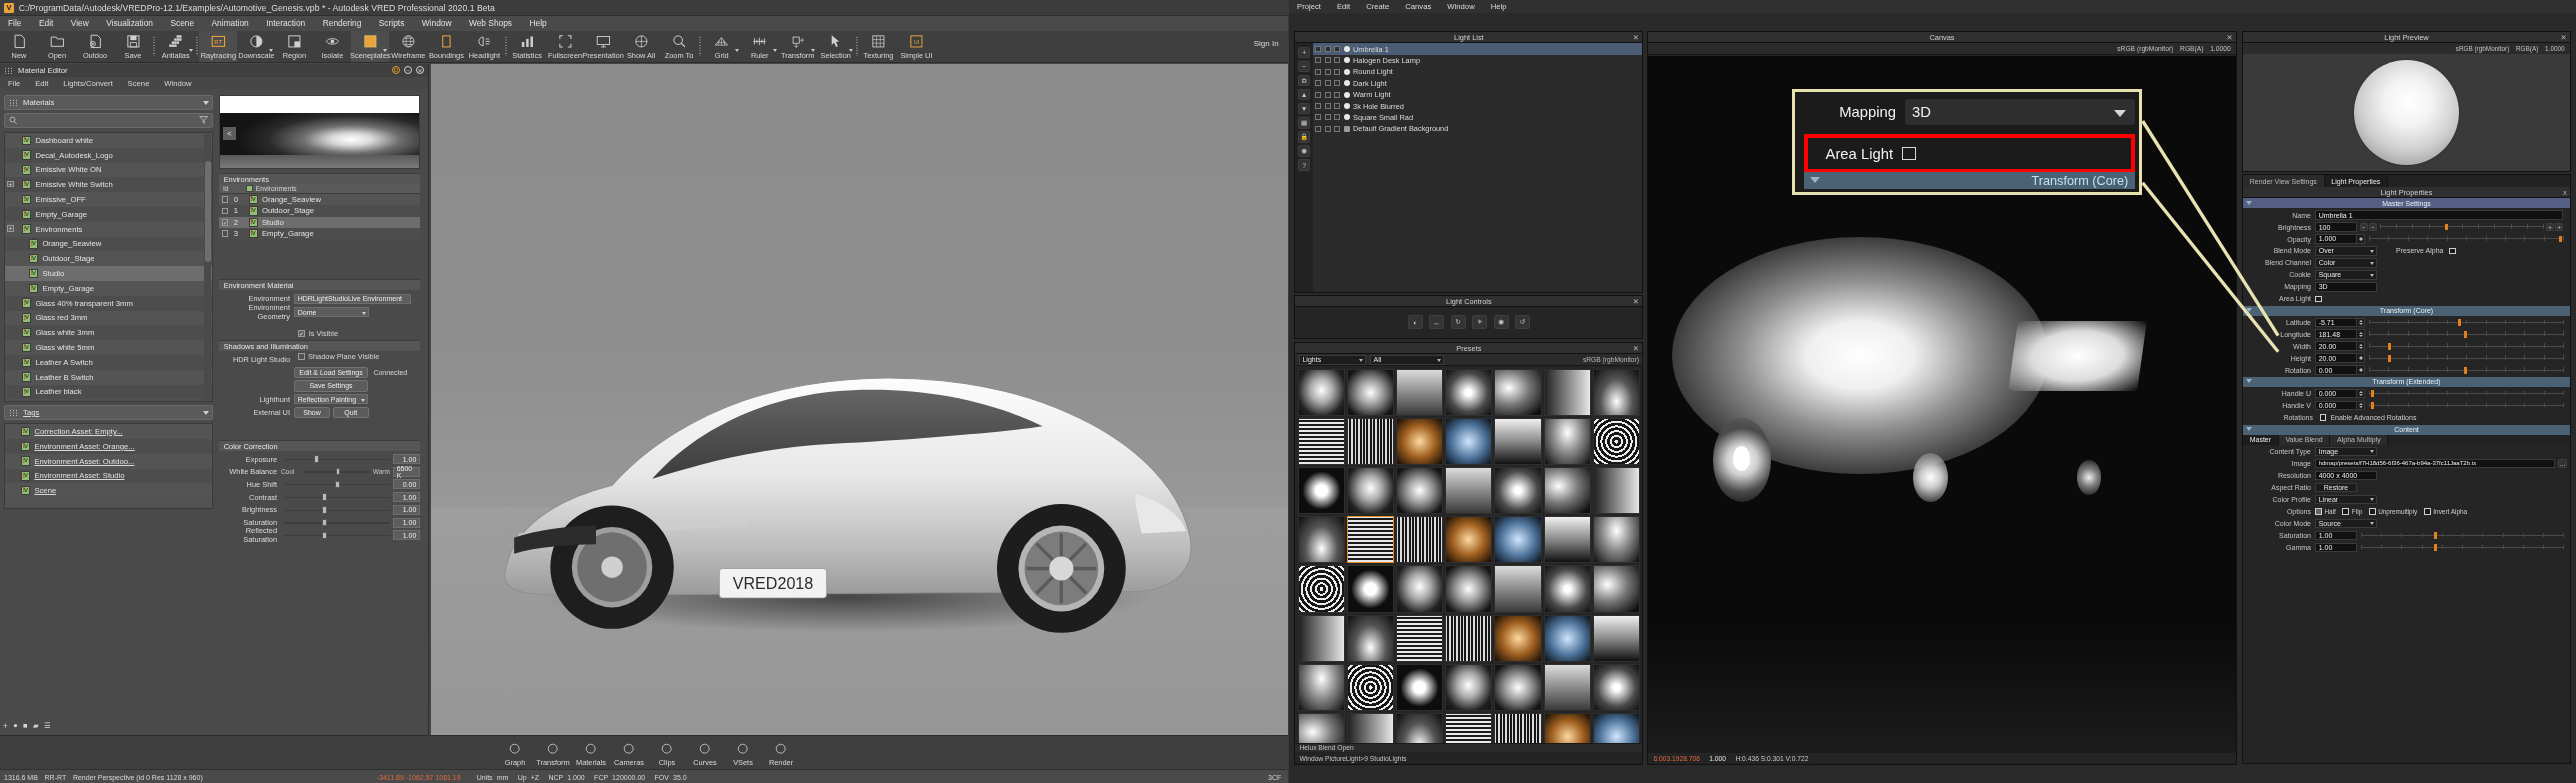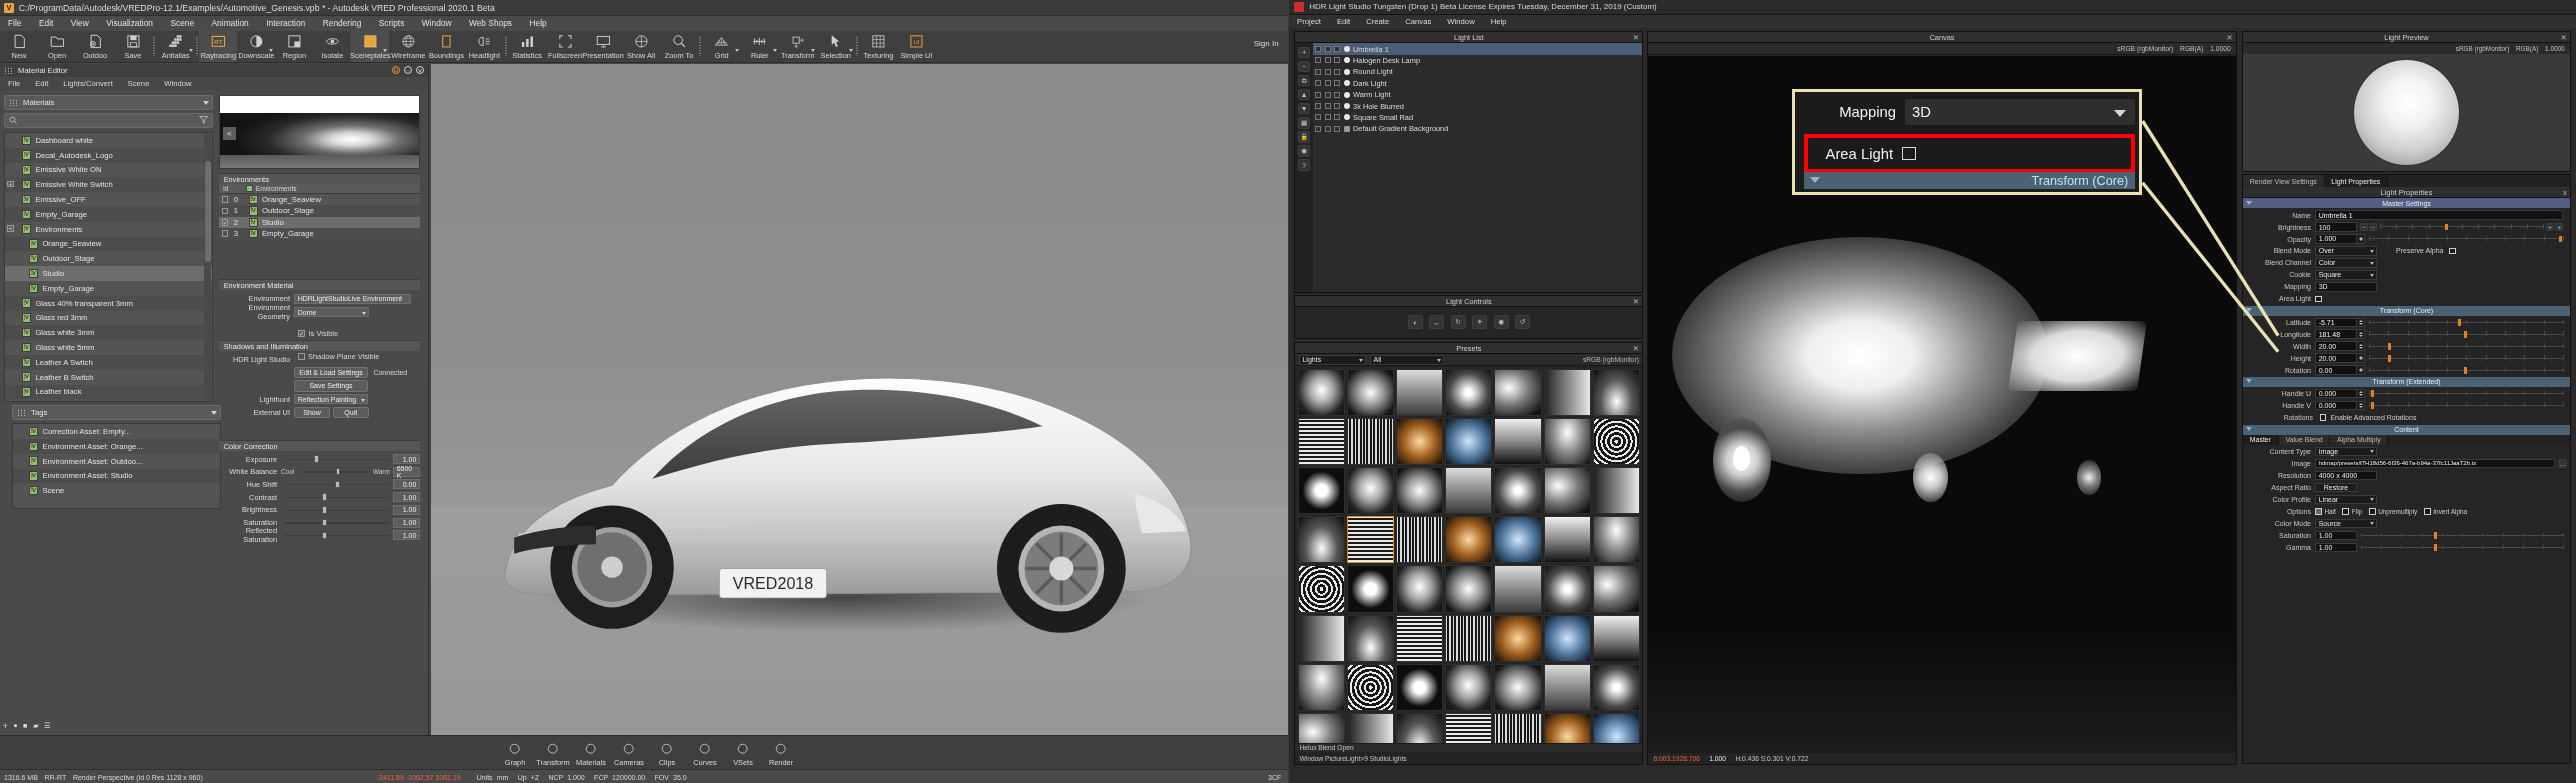--- a/index.html
+++ b/index.html
@@ -557,21 +557,21 @@
           <div class="trow" style="padding-left:17px">
             <span class="mchip"></span>
             <span>Leather black</span>
           </div>
           <div class="sb">
             <div class="thumb" style="top:27px;height:101px;"></div>
           </div>
         </div>
     </div>
 
-    <div class="abs" style="left:12px;top:341px;width:209px;">
+    <div class="abs" style="left:4px;top:341px;width:209px;text-decoration:underline;">
       <div class="dropdown">
         <div class="dots"></div>
         <span>Tags</span>
         <i class="arw"></i>
       </div>
       <div class="treelist" id="tag-tree" style="margin-top:3.4px;height:86px;">
           <div class="trow" style="padding-left:16px">
             <span class="mchip"></span>
             <span>Correction Asset: Empty...</span>
           </div>
@@ -899,24 +899,20 @@
     <span style="margin-left:4px;">1.000</span>
     <span style="margin-left:9.4px;">FCP</span>
     <span style="margin-left:4px;">120000.00</span>
     <span style="margin-left:9.4px;">FOV</span>
     <span style="margin-left:4px;">35.0</span>
     <span style="margin-left:auto;margin-right:6.7px;">3CF</span>
   </div>
 </div>
 
 <div id="hdrls">
-  <div id="hdr-title">
-    <div class="hlogo"></div>
-    <span>HDR Light Studio Tungsten (Drop 1) Beta License Expires Tuesday, December 31, 2019  (Custom)</span>
-  </div>
   <div id="hdr-menu">
       <span>Project</span>
       <span>Edit</span>
       <span>Create</span>
       <span>Canvas</span>
       <span>Window</span>
       <span>Help</span>
     </div>
 
   <div class="hpanel" style="left:5.4px;top:31px;width:349px;height:262px;">

